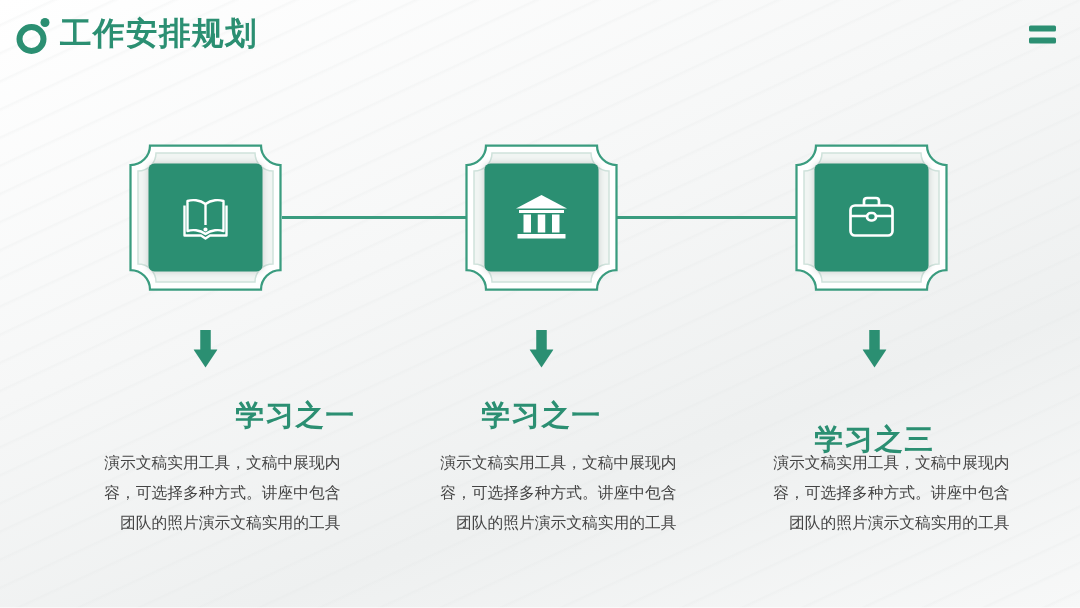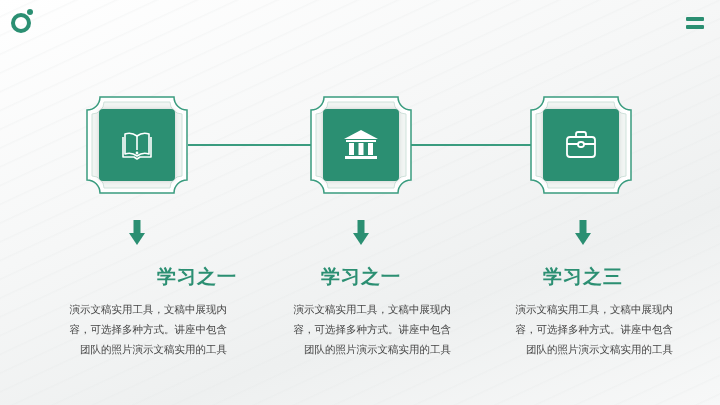--- a/index.html
+++ b/index.html
@@ -49,20 +49,21 @@
 </head>
 <body>
 
 <div class="bg-wave"></div>
 
 <div class="header">
   <div class="logo">
     <div class="ring"></div>
       <div class="dot"></div>
   </div>
+  <div class="title">工作安排规划</div>
 </div>
 
 <div class="menu">
     <span></span>
     <span></span>
   </div>
 
 <div class="connector" style="left:188px;width:126px;"></div>
 <div class="connector" style="left:410px;width:124px;"></div>
 
@@ -121,21 +122,21 @@
     <rect x="4.5" y="0" width="7" height="14" fill="#2b8f72"></rect>
     <polygon points="0,13 16,13 8,25" fill="#2b8f72"></polygon>
   </svg>
 <svg class="arrow" style="left:575px;" viewBox="0 0 16 26">
     <rect x="4.5" y="0" width="7" height="14" fill="#2b8f72"></rect>
     <polygon points="0,13 16,13 8,25" fill="#2b8f72"></polygon>
   </svg>
 
 <div class="step-title" style="left:37px;text-align:right;">学习之一</div>
 <div class="step-title" style="left:261px;">学习之一</div>
-<div class="step-title" style="left:483px;">学习之三</div>
+<div class="step-title" style="left:483px;margin-top:16px;">学习之三</div>
 
 <div class="step-desc" style="left:47px;">
   <div>演示文稿实用工具，文稿中展现内</div>
   <div>容，可选择多种方式。讲座中包含</div>
   <div>团队的照片演示文稿实用的工具</div>
 </div>
 <div class="step-desc" style="left:271px;">
   <div>演示文稿实用工具，文稿中展现内</div>
   <div>容，可选择多种方式。讲座中包含</div>
   <div>团队的照片演示文稿实用的工具</div>

